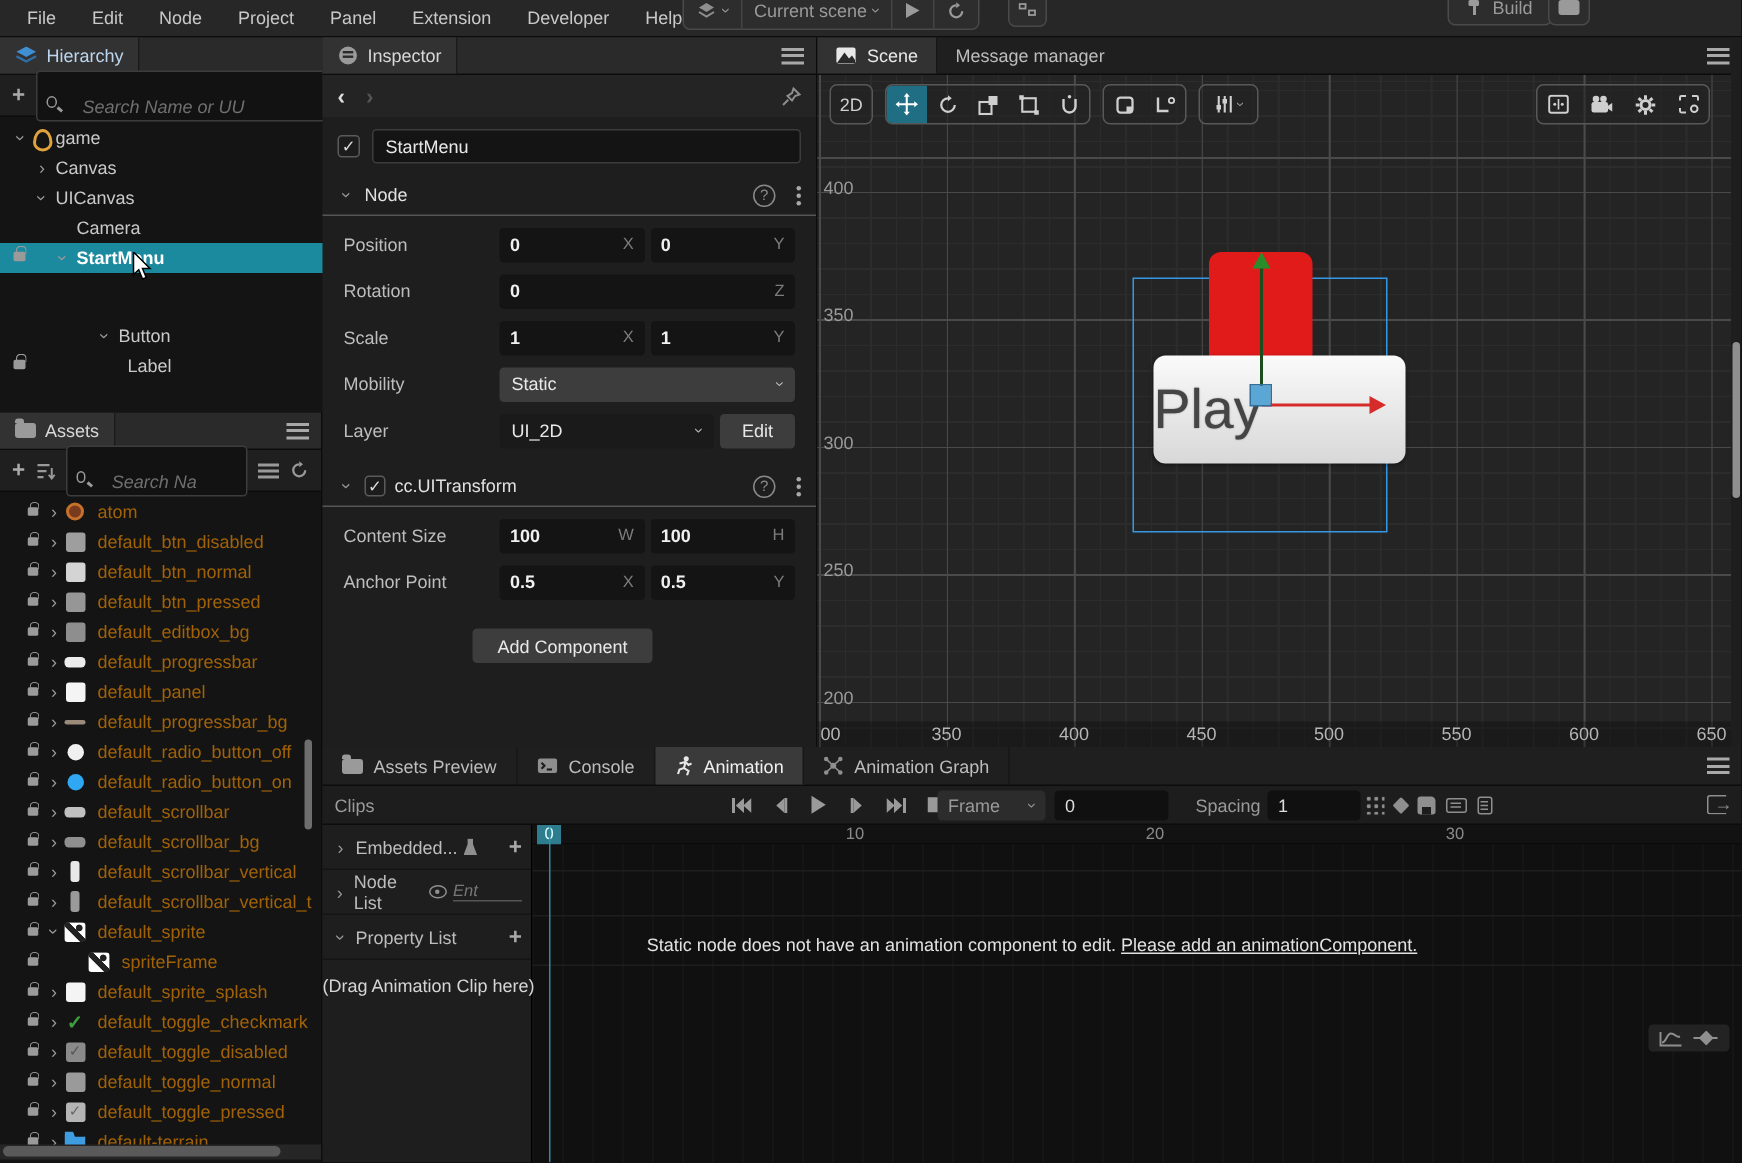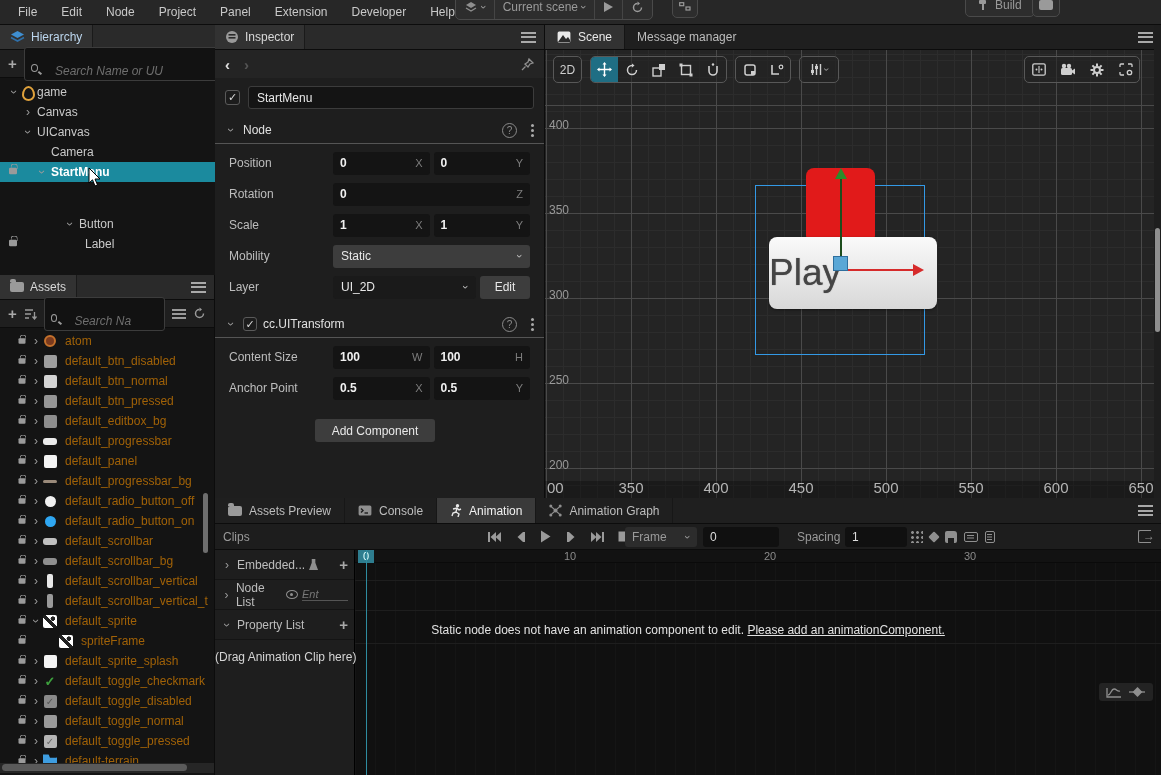--- a/index.html
+++ b/index.html
@@ -136,21 +136,21 @@
       repeating-linear-gradient(to bottom, #2c2c2c 0 1px, transparent 1px 17px);
     background-position:1px 0,0 78px,1px 0,0 10px;}
   #scene-toolbar{position:absolute;left:8px;top:6px;display:flex;gap:8px;align-items:center;}
   .tool-group{display:flex;border:1px solid #585858;border-radius:5px;background:rgba(34,34,34,.55);overflow:hidden;}
   .tool-btn{width:27px;height:25px;display:flex;align-items:center;justify-content:center;color:#cfcfcf;}
   .tool-btn.active{background:#1f6e84;}
   #scene-tools-right{position:absolute;right:14px;top:6px;display:flex;gap:2px;border:1px solid #585858;border-radius:5px;background:rgba(34,34,34,.55);}
   .ytick{position:absolute;left:4px;color:#9a9a9a;font-size:12px;}
   .ytick:nth-child(1){top:68px;} .ytick:nth-child(2){top:153px;} .ytick:nth-child(3){top:238px;} .ytick:nth-child(4){top:323px;} .ytick:nth-child(5){top:408px;}
   #x-ruler{position:absolute;left:0;bottom:0;width:100%;height:17px;background:rgba(0,0,0,.28);}
-  .xtick{position:absolute;bottom:2px;color:#b5b5b5;font-size:15px;transform:translateX(-50%);}
+  .xtick{position:absolute;bottom:2px;color:#b5b5b5;font-size:12px;transform:translateX(-50%);}
   .xtick:nth-child(1){left:2px;transform:none;}
   .xtick:nth-child(2){left:86px;} .xtick:nth-child(3){left:171px;} .xtick:nth-child(4){left:256px;} .xtick:nth-child(5){left:341px;}
   .xtick:nth-child(6){left:426px;} .xtick:nth-child(7){left:511px;} .xtick:nth-child(8){left:596px;}
   #red-sprite{position:absolute;left:261px;top:118px;width:69px;height:70px;background:#e11a1a;border-radius:8px 8px 2px 2px;}
   #play-sprite{position:absolute;left:212px;top:187px;width:168px;height:72px;border-radius:8px;background:linear-gradient(#fafafa,#d8d8d8);box-shadow:0 1px 3px rgba(0,0,0,.4);display:flex;align-items:center;justify-content:flex-start;margin-left:12px;}
   #play-sprite span{font-size:37px;color:#454545;text-shadow:0 0 1px rgba(60,60,60,.7);}
   #selection-box{position:absolute;left:210px;top:135px;width:170px;height:170px;border:1.5px solid #3399e6;}
   .gizmo-line-y{position:absolute;left:295px;top:128px;width:2px;height:92px;background:#1d4d1d;}
   .gizmo-arrow-y{position:absolute;left:290px;top:118px;width:0;height:0;border-left:6px solid transparent;border-right:6px solid transparent;border-bottom:11px solid #2a8c2a;}
   .gizmo-line-x{position:absolute;left:296px;top:219px;width:74px;height:2px;background:#d62b2b;}

